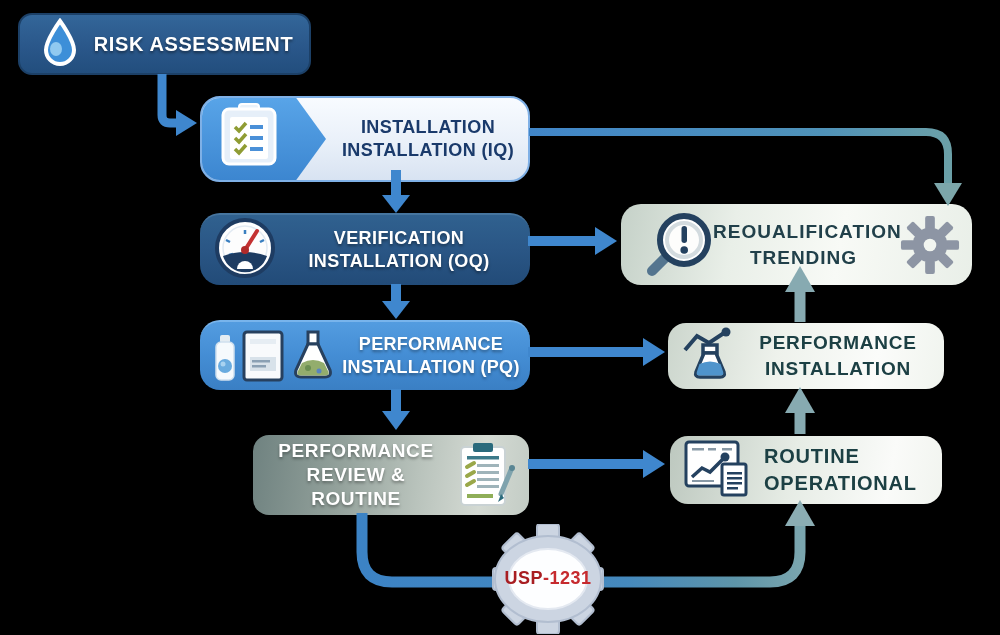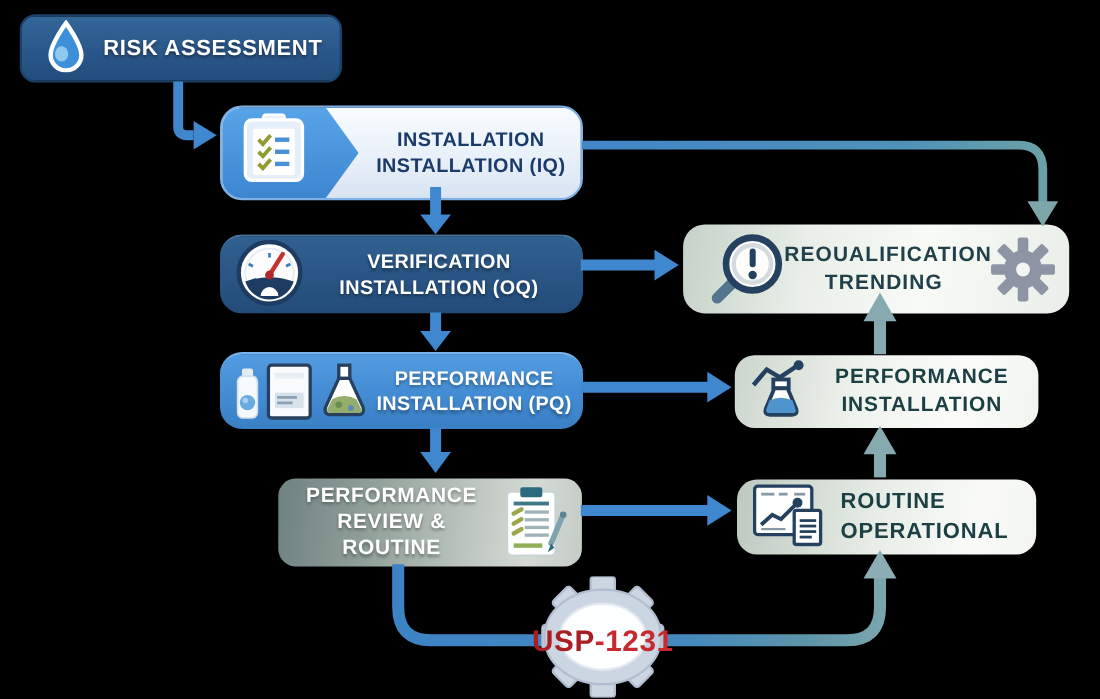--- a/index.html
+++ b/index.html
@@ -65,21 +65,21 @@
   #review{left:253px;top:435px;width:276px;height:80px;border-radius:16px;
       background:linear-gradient(97deg,#6f8280 0%,#93a19b 32%,#b9c3bc 60%,#d4dad3 82%,#c3ccc5 100%);}
   #review .lines{position:absolute;left:10px;right:80px;top:0;bottom:0;
       color:#fff;font-size:19px;font-weight:bold;letter-spacing:.6px;line-height:1.25;
       text-shadow:0 2px 3px rgba(0,0,0,.35);}
   #review .icon{position:absolute;right:12px;top:7px;}
 
   
   #usp{position:absolute;left:473px;top:524px;width:150px;height:110px;z-index:4;}
   #usp .label{position:absolute;left:0;right:0;top:44px;text-align:center;
-      font-size:27px;font-weight:bold;letter-spacing:.5px;}
+      font-size:18px;font-weight:bold;letter-spacing:.5px;}
   #usp .pre{color:#a81e22;}
   #usp .suf{color:#c62a2e;}
 
   #connectors{position:absolute;left:0;top:0;z-index:3;pointer-events:none;}
 </style>
 </head>
 <body>
 
 <div id="canvas">
 

